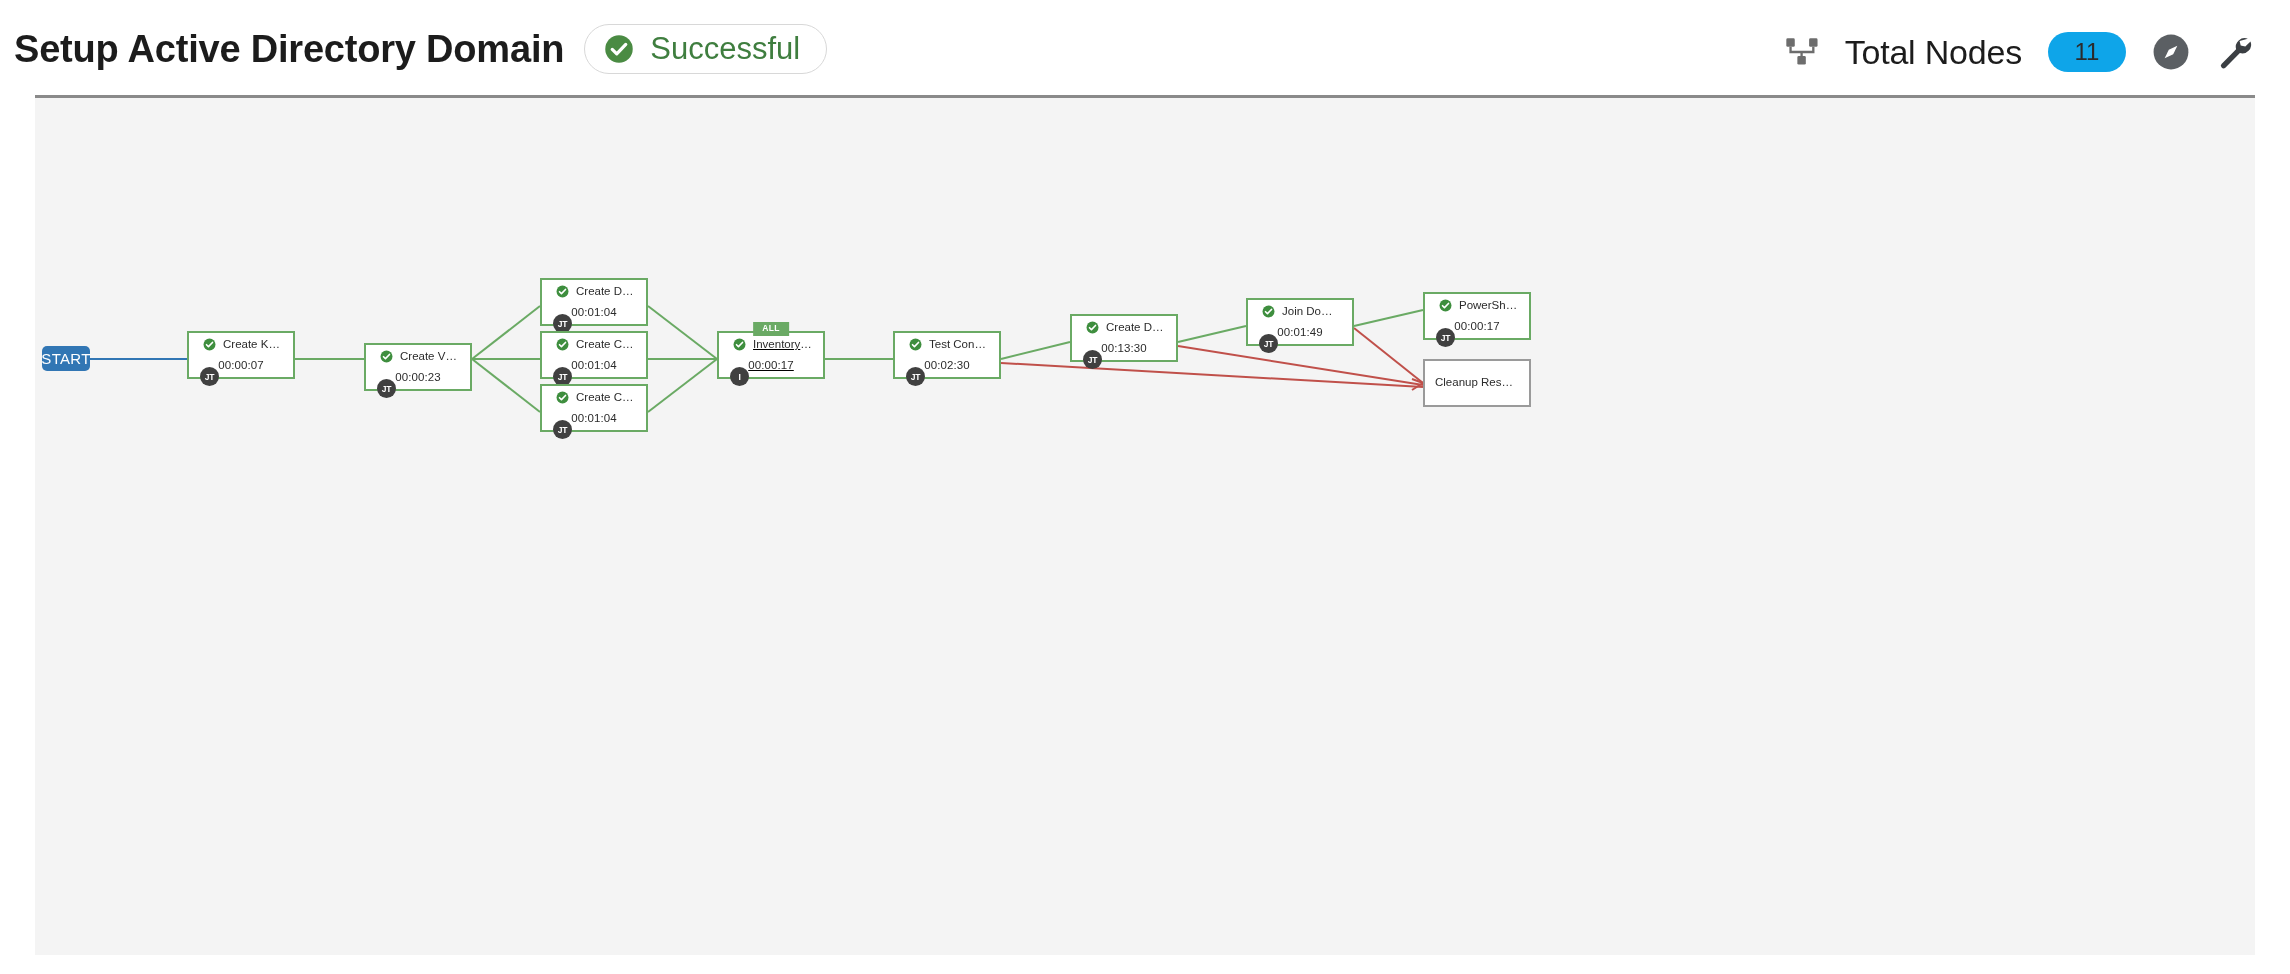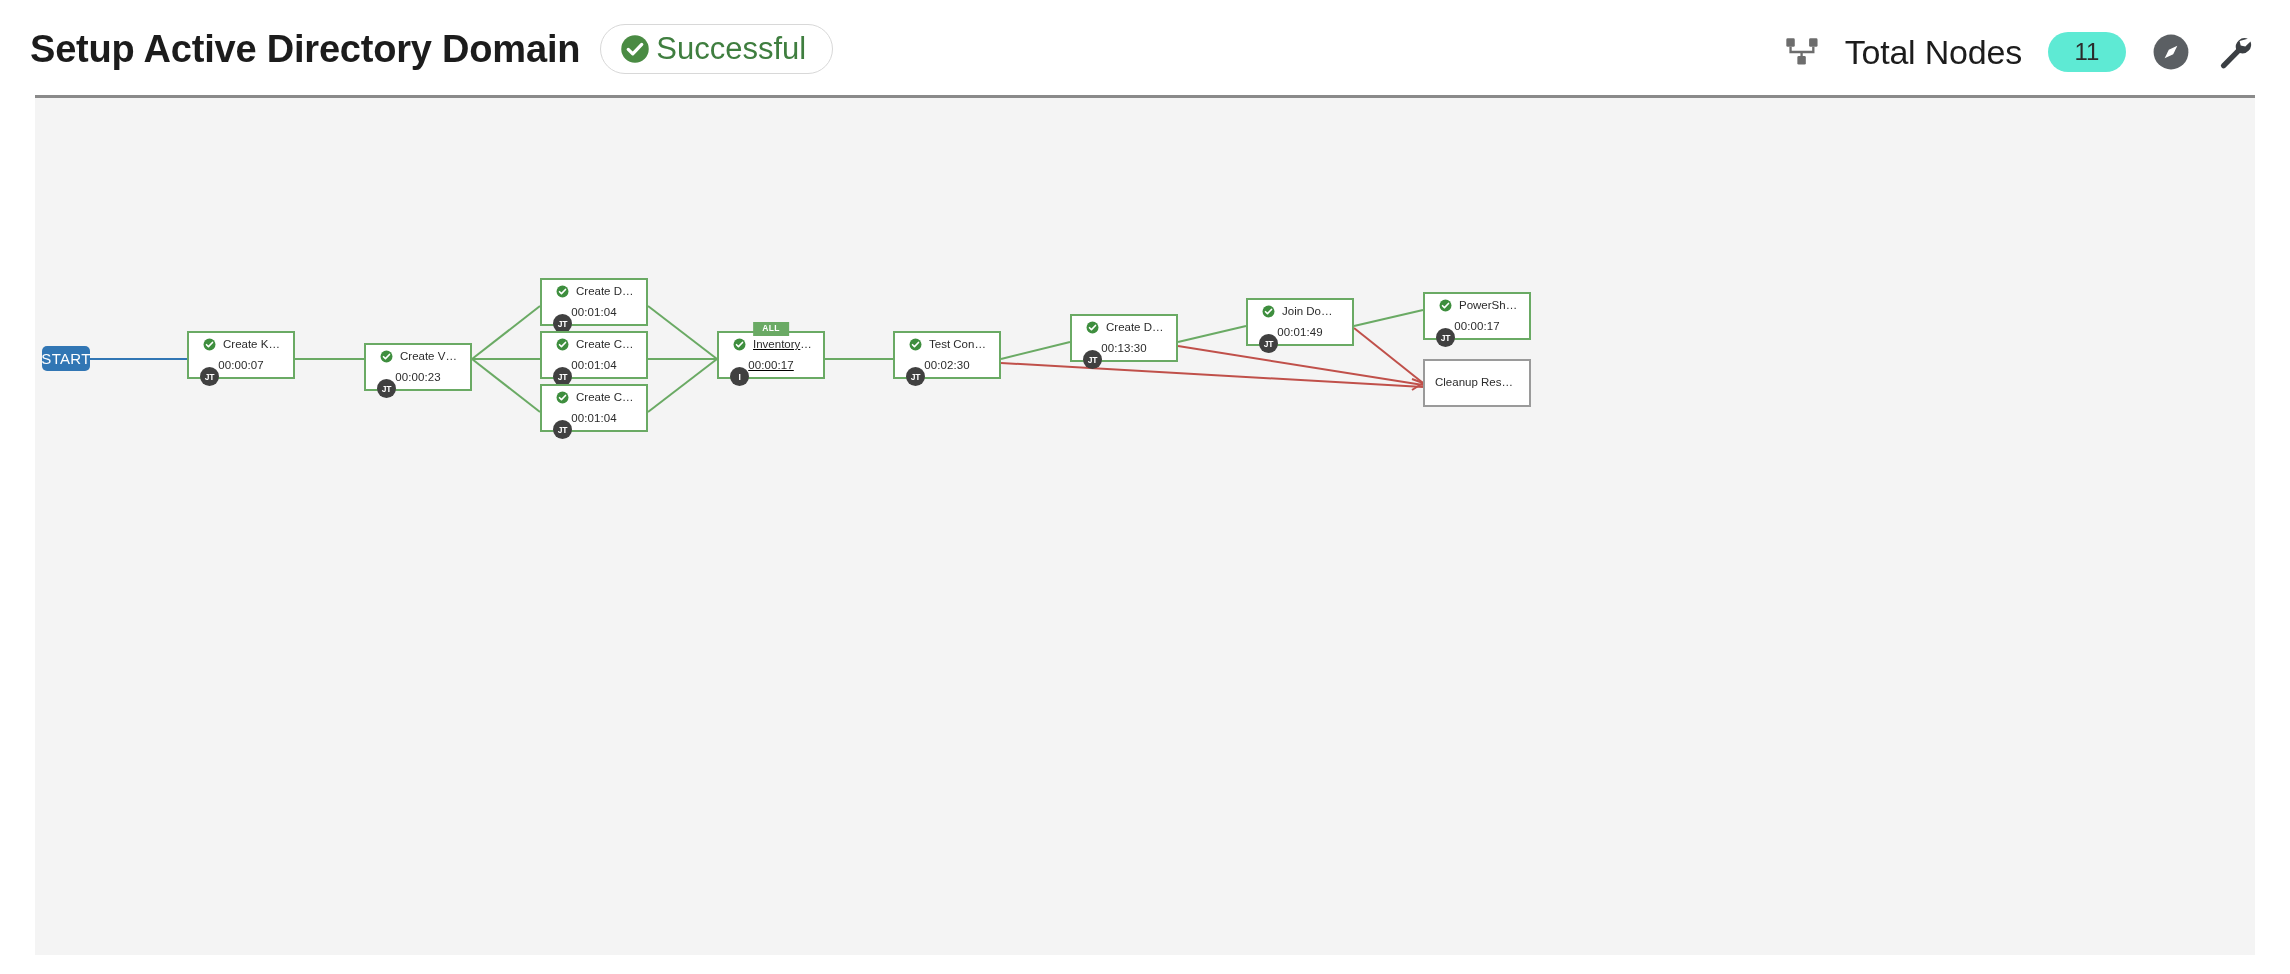--- a/index.html
+++ b/index.html
@@ -27,37 +27,37 @@
     width: 2290px;
     height: 97px;
     background: #ffffff;
     display: flex;
     align-items: center;
   }
 
   .header-left {
     display: flex;
     align-items: center;
-    padding-left: 30px;
+    padding-left: 14px;
     gap: 20px;
   }
 
   .page-title {
     font-size: 38px;
     font-weight: bold;
     color: #1c1c1c;
     letter-spacing: -0.2px;
     white-space: nowrap;
     line-height: 1;
   }
 
   .status-pill {
     display: inline-flex;
     align-items: center;
-    gap: 6px;
+    gap: 16px;
     border: 1.6px solid #d8d8d8;
     border-radius: 32px;
     padding: 9px 26px 9px 19px;
     background: #ffffff;
     height: 30px;
     box-sizing: content-box;
   }
 
   .status-pill .label {
     font-size: 31px;
@@ -86,21 +86,21 @@
   .sitemap-icon { width: 34px; height: 30px; }
 
   .total-nodes-label {
     font-size: 34px;
     color: #1c1c1c;
     white-space: nowrap;
     letter-spacing: -0.2px;
   }
 
   .node-count-badge {
-    background: #5eead4;
+    background: #0ea5e9;
     border-radius: 22px;
     min-width: 46px;
     height: 40px;
     display: flex;
     align-items: center;
     justify-content: center;
     padding: 0 16px;
     font-size: 24px;
     color: #2b2b2b;
   }

